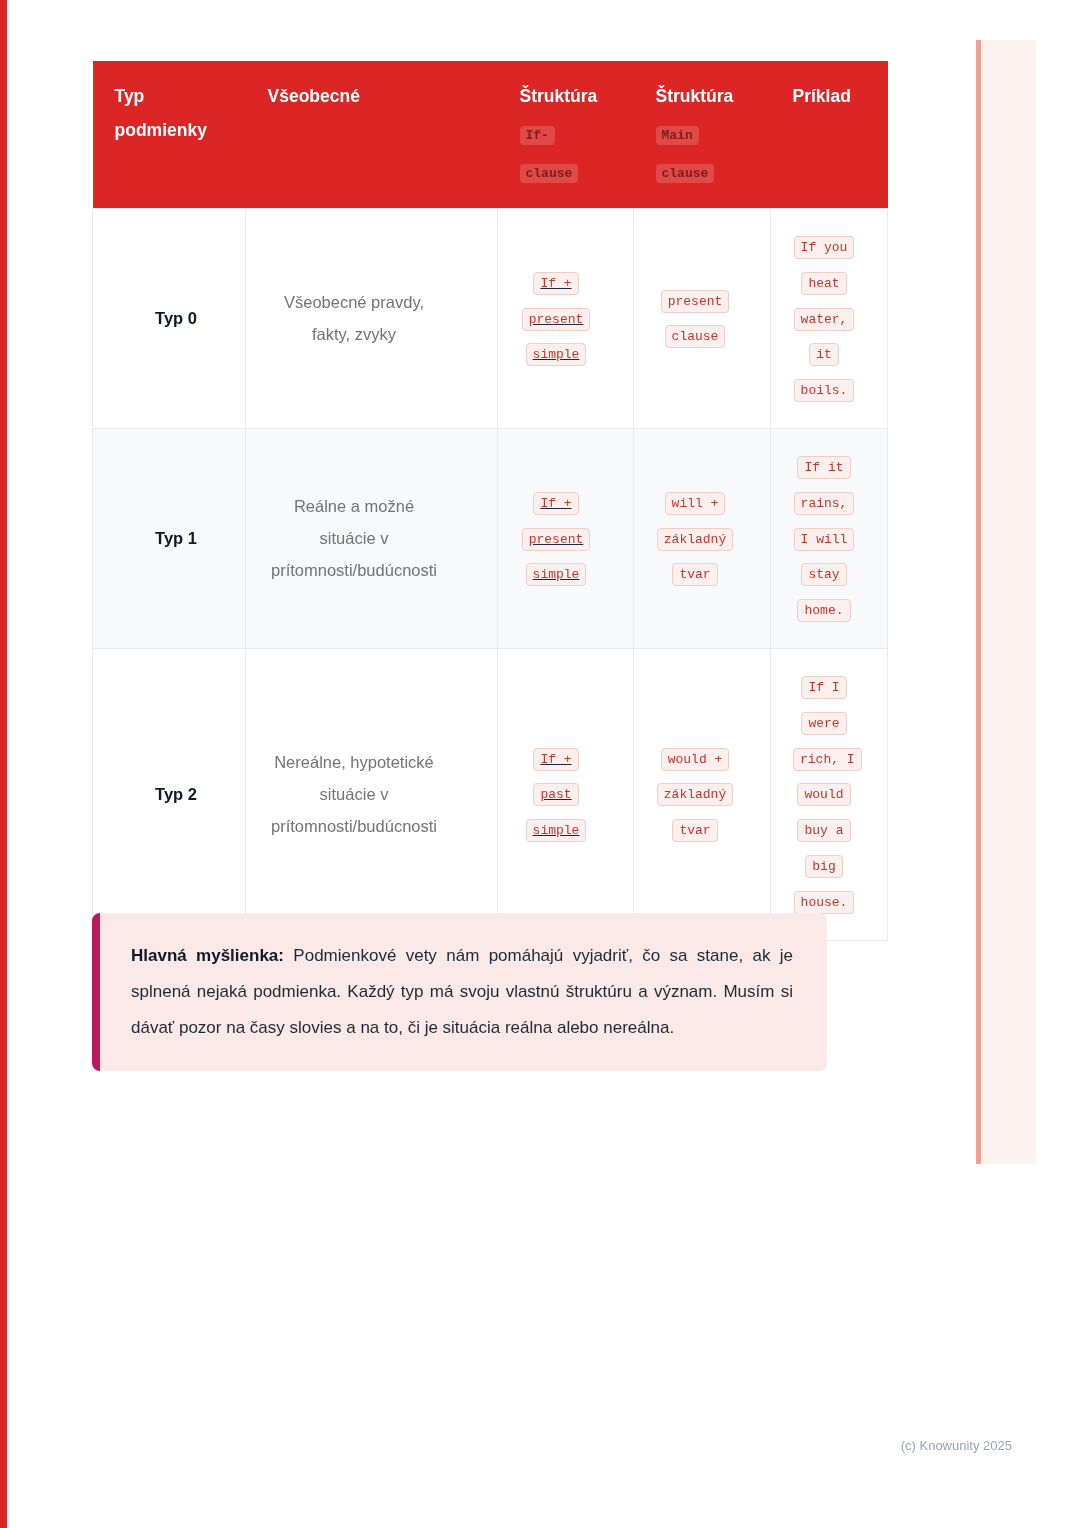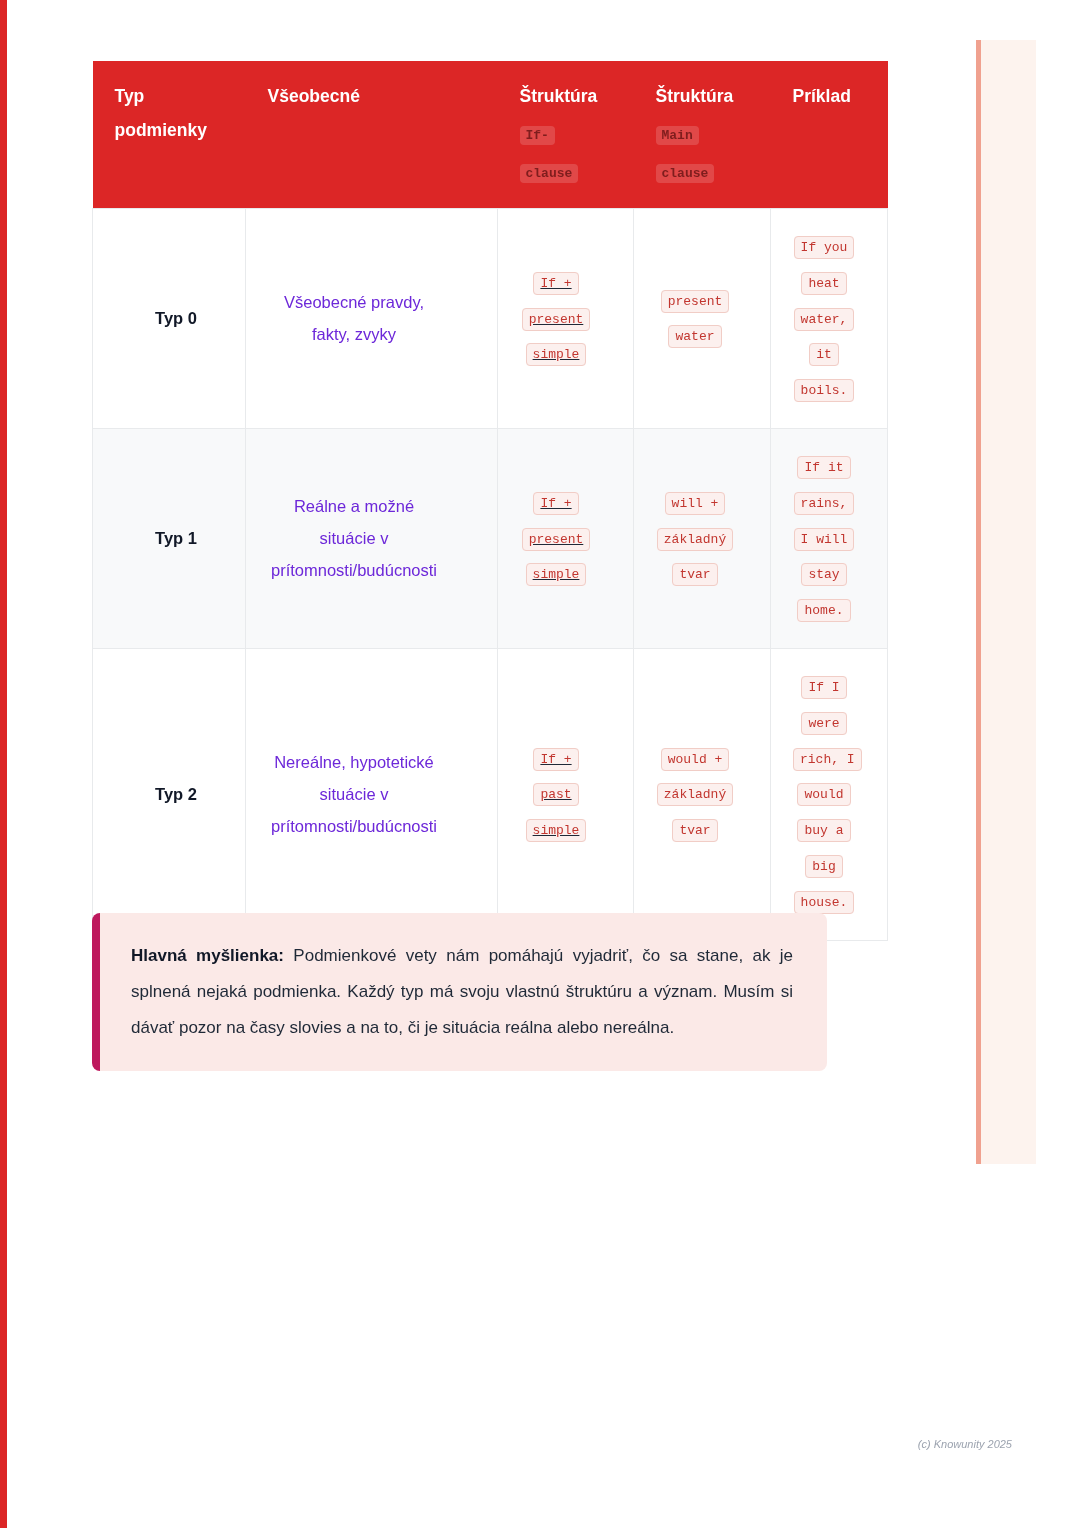--- a/index.html
+++ b/index.html
@@ -55,21 +55,21 @@
   table.cond td {
     border: 1px solid #e8eaec;
     vertical-align: middle;
     padding: 20px 8px 20px 22px;
     background: #ffffff;
     text-align: center;
   }
   table.cond tbody tr:nth-child(2) td { background: #f8f9fa; }
 
   .td-typ { font-weight: 700; font-size: 16.5px; color: #111827; }
-  .td-use { font-size: 16.5px; line-height: 32px; color: #6d28d9; }
+  .td-use { font-size: 16.5px; line-height: 32px; color: #737373; }
   .use-inner { width: 172px; }
 
   .td-code { padding-left: 16px; }
   .code-inner { line-height: 34px; }
   .w-if   { width: 72px; text-decoration: underline; }
   .w-main { width: 78px; }
   .w-ex   { width: 62px; }
   code.chip {
     font-family: "Liberation Mono", "DejaVu Sans Mono", monospace;
     font-size: 13px; line-height: 2.6;
@@ -90,21 +90,21 @@
     padding: 25px 34px 25px 31px;
     font-size: 17px; line-height: 36px;
     color: #1f2937;
     text-align: justify;
   }
   .callout strong { font-weight: 700; color: #111827; }
 
   
   .footer {
     position: absolute; top: 1438px; right: 68px;
-    font-size: 11px; color: #9ca3af; font-style: italic;
+    font-size: 13px; color: #9ca3af;
   }
 </style>
 </head>
 <body>
 
 <div class="left-stripe"></div>
 <div class="side-panel"></div>
 
 <table class="cond">
   <colgroup>
@@ -138,21 +138,21 @@
   <tbody>
     <tr>
       <td class="td-typ">Typ 0</td>
       <td class="td-use">
         <div class="use-inner">Všeobecné pravdy, fakty, zvyky</div>
       </td>
       <td class="td-code">
         <div class="code-inner w-if"><code class="chip">If + present simple</code></div>
       </td>
       <td class="td-code">
-        <div class="code-inner w-main"><code class="chip">present water</code></div>
+        <div class="code-inner w-main"><code class="chip">present clause</code></div>
       </td>
       <td class="td-code">
         <div class="code-inner w-ex"><code class="chip">If you heat water, it boils.</code></div>
       </td>
     </tr>
     <tr>
       <td class="td-typ">Typ 1</td>
       <td class="td-use">
         <div class="use-inner">Reálne a možné situácie v prítomnosti/budúcnosti</div>
       </td>

